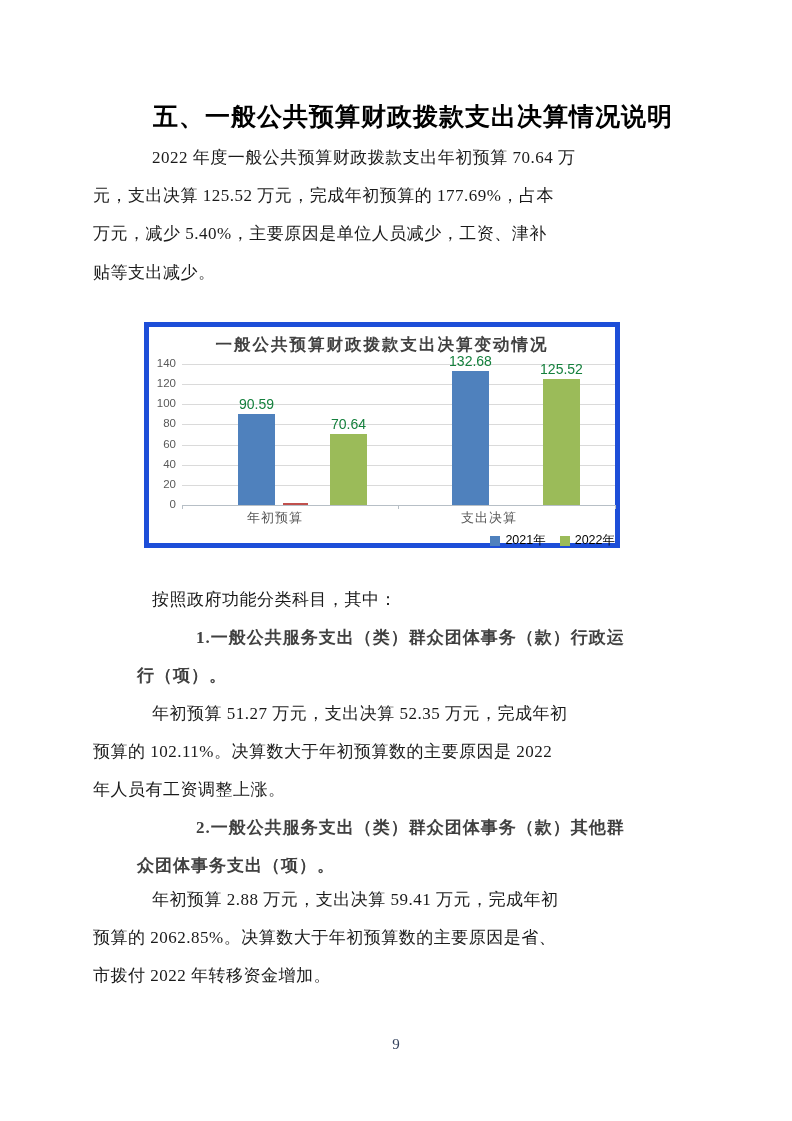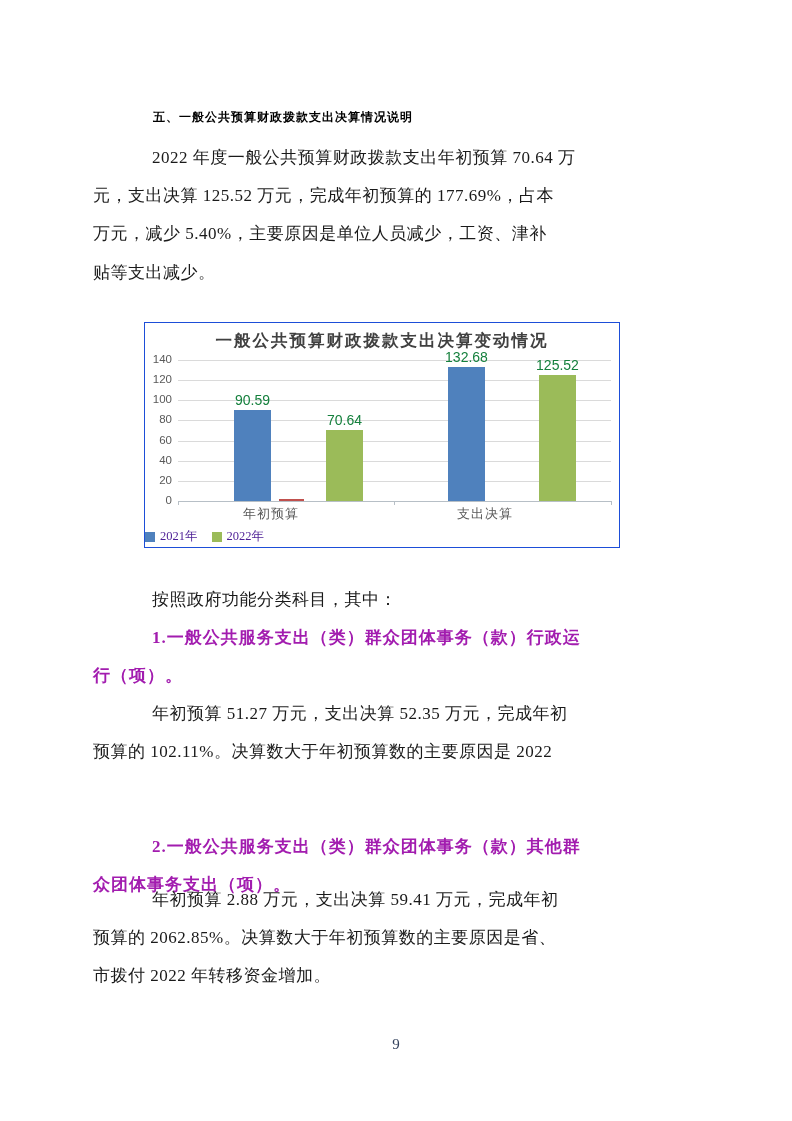--- a/index.html
+++ b/index.html
@@ -5,49 +5,49 @@
   html,body{margin:0;padding:0;}
   body{
     width:792px;height:1121px;background:#ffffff;
     font-family:"Liberation Serif","DejaVu Serif",serif;
     color:#1a1a1a;
   }
   .page{position:relative;width:792px;height:1121px;background:#ffffff;overflow:hidden;}
 
   .doc-heading{
     position:absolute;left:93px;top:98px;width:616px;
-    font-size:12px;font-weight:bold;line-height:38px;color:#000;
+    font-size:25px;font-weight:bold;line-height:38px;color:#000;
     text-indent:60px;letter-spacing:1px;white-space:pre;
   }
   .para{position:absolute;left:93px;width:620px;font-size:17px;letter-spacing:0.5px;}
-  .para.bold{font-weight:bold;color:#a21caf;letter-spacing:1px;}
+  .para.bold{font-weight:bold;color:#404040;letter-spacing:1px;margin-left:44px;}
   .tline{height:38.2px;line-height:38.2px;white-space:pre;}
   .tline.first{text-indent:59px;}
 
   
   .chart{
     position:absolute;left:144px;top:322px;width:476px;height:226px;
-    background:#ffffff;border:1px solid #1d4ed8;box-sizing:border-box;
+    background:#ffffff;border:5px solid #1d4ed8;box-sizing:border-box;
     font-family:"Liberation Sans","DejaVu Sans",sans-serif;
   }
   .chart-title{
     position:absolute;top:7px;left:0;right:0;text-align:center;
     font-size:16.5px;font-weight:bold;color:#404040;letter-spacing:2px;white-space:nowrap;
   }
   .gridline{position:absolute;left:33px;width:433px;height:1px;background:#dadada;}
   .gridline.zero{background:#b7bfc6;}
   .ytick{position:absolute;left:0;width:27px;text-align:right;font-size:11.5px;color:#595959;}
   .bar{position:absolute;}
   .bar-label{position:absolute;width:70px;text-align:center;font-size:14px;color:#15803d;}
   .xlabel{position:absolute;top:182px;width:110px;font-size:13px;color:#595959;letter-spacing:1px;}
   .axis-tick{position:absolute;top:178px;width:1px;height:4px;background:#b7bfc6;}
   .legend{
     position:absolute;top:205px;left:0;right:0;
-    display:flex;justify-content:flex-start;align-items:center;gap:14px;
-    font-size:12.5px;color:#4c1d95;font-family:Liberation Serif, serif;
+    display:flex;justify-content:flex-end;align-items:center;gap:14px;
+    font-size:12.5px;color:#000000;
   }
   .legend-entry{display:flex;align-items:center;gap:5px;}
   .legend-swatch{width:10px;height:10px;}
 
   .pageno{position:absolute;top:1036px;left:0;right:0;text-align:center;font-size:15px;color:#33415c;}
 </style>
 </head>
 <body>
 
 <div class="page">
@@ -112,23 +112,24 @@
     </div>
 
   <div class="para bold" style="top:619px">
       <div class="tline first">1.一般公共服务支出（类）群众团体事务（款）行政运</div>
       <div class="tline">行（项）。</div>
     </div>
 
   <div class="para" style="top:695px">
       <div class="tline first">年初预算 51.27 万元，支出决算 52.35 万元，完成年初</div>
       <div class="tline">预算的 102.11%。决算数大于年初预算数的主要原因是 2022</div>
+      <div class="tline">年人员有工资调整上涨。</div>
     </div>
 
-  <div class="para bold" style="top:828px">
+  <div class="para bold" style="top:809px">
       <div class="tline first">2.一般公共服务支出（类）群众团体事务（款）其他群</div>
       <div class="tline">众团体事务支出（项）。</div>
     </div>
 
   <div class="para" style="top:881px">
       <div class="tline first">年初预算 2.88 万元，支出决算 59.41 万元，完成年初</div>
       <div class="tline">预算的 2062.85%。决算数大于年初预算数的主要原因是省、</div>
       <div class="tline">市拨付 2022 年转移资金增加。</div>
     </div>
 

